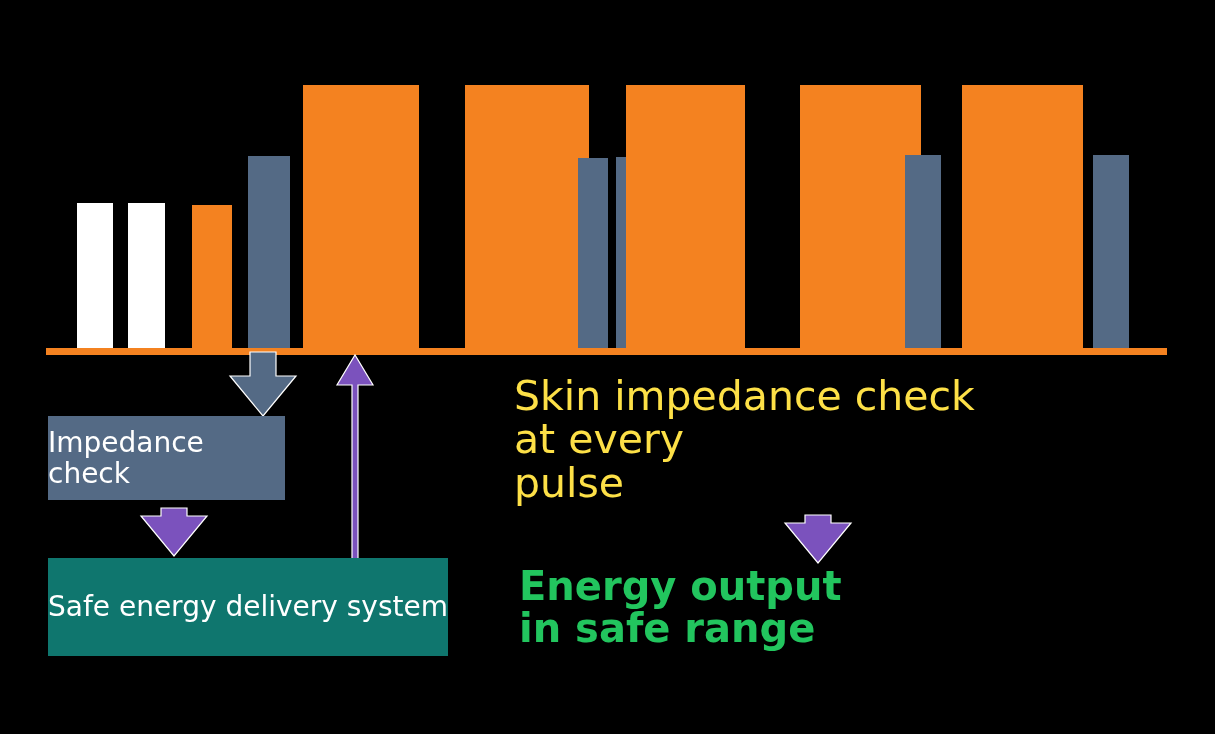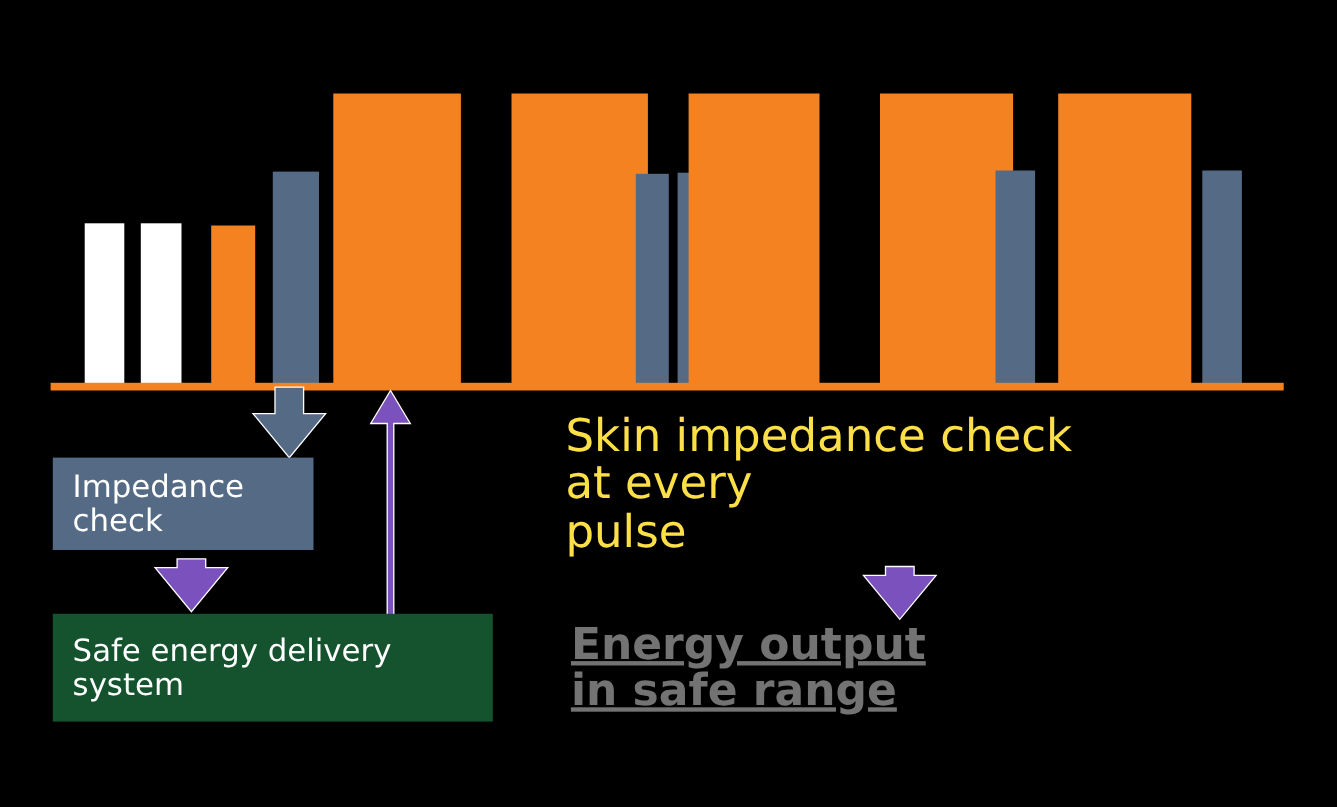--- a/index.html
+++ b/index.html
@@ -11,21 +11,21 @@
   .bar.white{background:#ffffff;}
   .bar.orange{background:#F48220;}
   .bar.slate{background:#546A85;}
 
   #baseline{position:absolute;background:#F48220;}
 
   .txt{position:absolute;white-space:pre;line-height:1.06;}
 
   .box{position:absolute;box-sizing:border-box;display:flex;
        align-items:center;}
-  .box-inner{padding-left:18px;line-height:1.12;}
+  .box-inner{line-height:1.12;}
   #impedance-box{background:#546A85;color:#fff;}
   #safe-box{background:#7B52BD;color:#fff;}
 
   svg.ovl{position:absolute;left:0;top:0;width:1215px;height:734px;
           pointer-events:none;overflow:visible;}
 
   #skin-text{color:#ffffff;font-size:41px;font-weight:400;}
   #energy-text{color:#7B52BD;font-size:40px;font-weight:700;}
 </style>
 </head>
@@ -58,25 +58,25 @@
         <polygon points="161,508 187,508 187,516 207,516 174,556 141,516 161,516" fill="#7B52BD" stroke="#ffffff" stroke-width="1.2"></polygon>
         <polygon points="805,515 831,515 831,523 851,523 818,563 785,523 805,523" fill="#7B52BD" stroke="#ffffff" stroke-width="1.2"></polygon>
       </g>
   </svg>
 
   <div class="box" id="impedance-box" style="left: 48px; top: 416px; width: 237px; height: 84px; font-size: 28px; background: rgb(84, 106, 133);">
     <div class="box-inner">Impedance
 check</div>
   </div>
 
-  <div class="box" id="safe-box" style="left: 48px; top: 558px; width: 400px; height: 98px; font-size: 28px; background: #14532d;">
+  <div class="box" id="safe-box" style="left: 48px; top: 558px; width: 400px; height: 98px; font-size: 28px; background: #0f766e;">
     <div class="box-inner">Safe energy
 delivery system</div>
   </div>
 
   <div class="txt" id="skin-text" style="left: 514px; top: 375px; color: #fde047;">Skin impedance check
 at every
 pulse</div>
 
-  <div class="txt" id="energy-text" style="left: 519px; top: 565px; color: #737373; text-decoration: underline;">Energy output
+  <div class="txt" id="energy-text" style="left: 519px; top: 565px; color: #22c55e;">Energy output
 in safe range</div>
 
 </div>
 
 </body></html>

